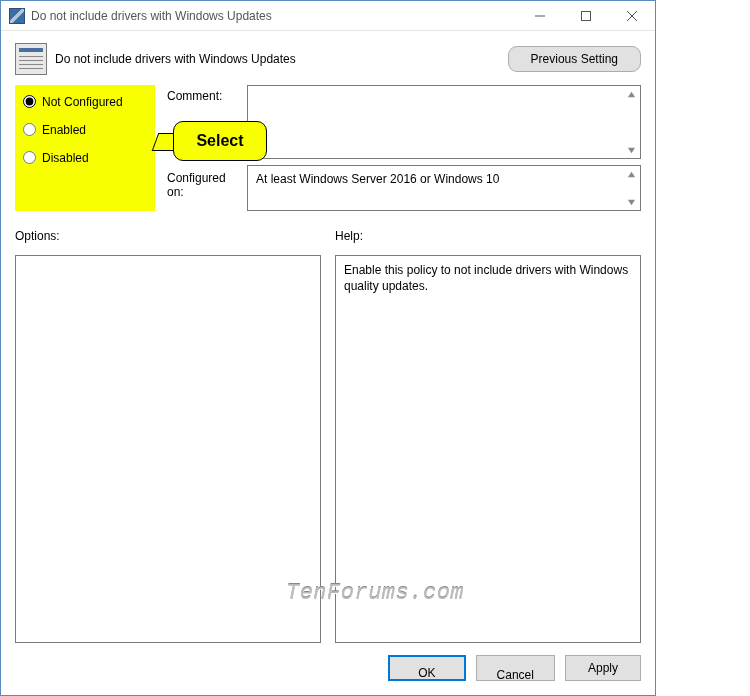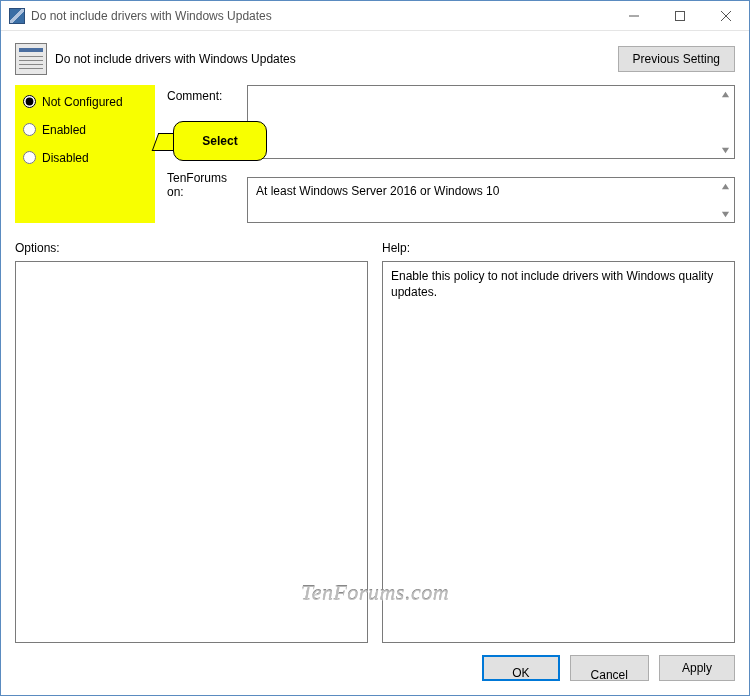--- a/index.html
+++ b/index.html
@@ -7,21 +7,21 @@
   body {
     font-family: "Segoe UI", Tahoma, sans-serif;
     font-size: 12px;
     background: #fff;
     color: #000;
     width: 750px;
     height: 696px;
     overflow: hidden;
   }
   .window {
-    width: 750px;
+    width: 656px;
     height: 696px;
     border: 1px solid #5a8bc0;
     background: #fff;
     display: flex;
     flex-direction: column;
   }
   
   .titlebar {
     height: 30px;
     background: #fff;
@@ -84,21 +84,21 @@
     height:26px;
     padding: 0 14px;
     background:#e1e1e1;
     border:1px solid #adadad;
     font-family:inherit;
     font-size:12px;
     cursor:default;
     white-space:nowrap;
   }
   .btn.primary { border:2px solid #0078d7; padding:9px 28px; background:#e1e1e1;margin-left:28px;}
-  .btn.wide { padding:0 14px; }
+  .btn.wide { padding:0 22px;border-radius:9px; }
 
   
   .settings {
     display:flex;
     padding: 0 14px;
     gap: 12px;
     position:relative;
   }
   .radios {
     width: 140px;
@@ -114,21 +114,21 @@
   }
   .frow { display:flex; gap:8px; align-items:flex-start; }
   .flabel { width:72px; padding-top:4px; }
   .tfield {
     flex:1;
     border:1px solid #7a7a7a;
     background:#fff;
     position:relative;
   }
   .comment-box { height:74px; }
-  .supported-box { height:46px;margin-top:12px; }
+  .supported-box { height:46px; }
   .tfield .txt {
     position:absolute; inset:6px 18px 6px 8px;
     color:#000;
   }
   .sb-track {
     position:absolute; right:0; top:0; bottom:0; width:17px;
     display:flex; flex-direction:column; justify-content:space-between;
     align-items:center;
     background:transparent;
   }
@@ -158,34 +158,34 @@
     transform: skewX(-20deg);
   }
   .callout .bubble {
     position:absolute;
     left:0; top:0; right:0; bottom:0;
     background:#f8ff00;
     border:1px solid #000;
     border-radius:10px;
     display:flex; align-items:center; justify-content:center;
     font-weight:bold;
-    font-size:12px;
+    font-size:16px;
     font-family: Verdana, sans-serif;
   }
 
   
   .lower {
     display:flex;
     gap:14px;
     padding: 18px 14px 0 14px;
     flex:1;
     min-height:0;
   }
   .pane-col { display:flex; flex-direction:column; flex:1; min-height:0;}
-  .pane-lbl { margin-bottom:6px; }
+  .pane-lbl { margin-bottom:12px; }
   .pane {
     flex:1;
     border:1px solid #7a7a7a;
     background:#fff;
     padding:6px 8px;
     overflow:hidden;
     position:relative;
     min-height:0;
   }
   .help-pane .txt {
@@ -199,21 +199,21 @@
     justify-content:flex-end;
     gap:10px;
     padding:12px 14px 14px;
   }
 
   
   .wm {
     position:absolute;
     left:50%; transform:translateX(-50%);
     bottom:90px;
-    font-family: Liberation Serif, serif;
+    font-family: Liberation Mono, monospace;
     font-style: italic;
     font-size:22px;
     color:#bbb;
     text-shadow: 0 1px 0 #fff, 0 -1px 0 #888;
     letter-spacing:0.5px;
     pointer-events:none;
   }
   .root { position:relative; width:100%; height:100%; }
 </style>
 </head>
@@ -281,21 +281,21 @@
                 </div>
             <div class="sb-arrow">
                   <svg viewBox="0 0 10 10">
                     <path d="M5 8 L9 2 L1 2 Z"></path>
                   </svg>
                 </div>
           </div>
         </div>
       </div>
       <div class="frow">
-        <div class="flabel" style="padding-top:6px">TenForums on:</div>
+        <div class="flabel" style="padding-top:6px">Configured on:</div>
         <div class="tfield supported-box">
           <div class="txt">At least Windows Server 2016 or Windows 10</div>
           <div class="sb-track">
             <div class="sb-arrow">
                   <svg viewBox="0 0 10 10">
                     <path d="M5 2 L9 8 L1 8 Z"></path>
                   </svg>
                 </div>
             <div class="sb-arrow">
                   <svg viewBox="0 0 10 10">

